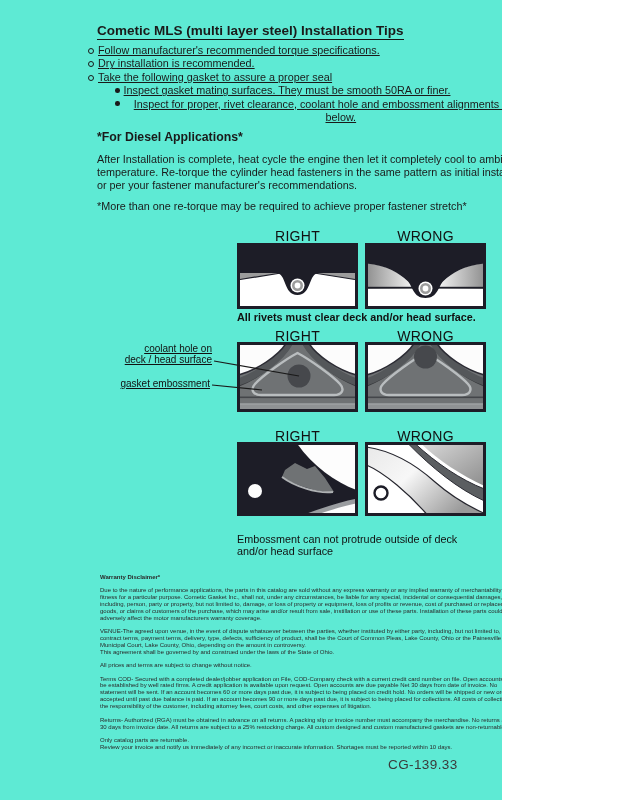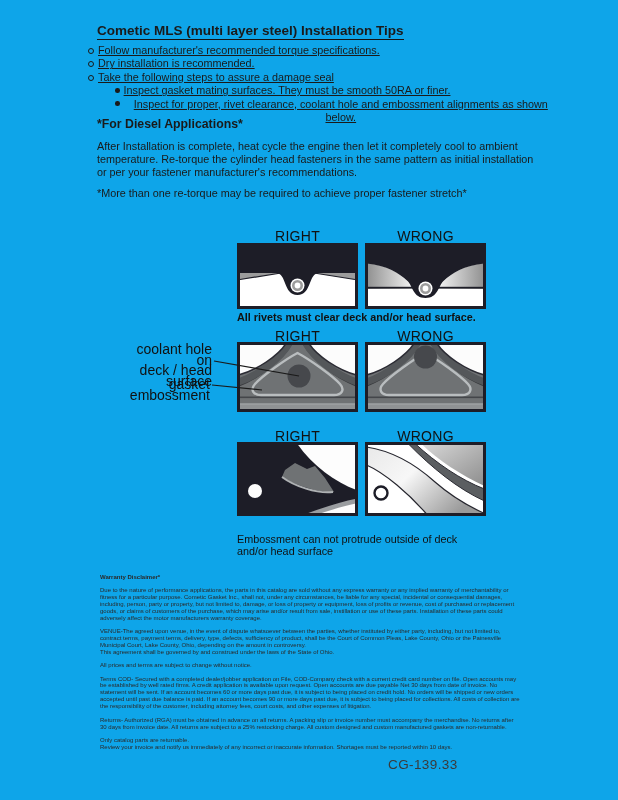--- a/index.html
+++ b/index.html
@@ -1,37 +1,37 @@
 <!DOCTYPE html>
 <html><head>
 <meta charset="utf-8">
 <style>
   html,body{margin:0;padding:0;background:#ffffff;}
   .page{
-    position:relative;width:618px;height:800px;background:#0ea5e9;overflow:hidden;
+    position:relative;width:502px;height:800px;background:#5eead4;overflow:hidden;
     font-family:"Liberation Sans","DejaVu Sans",sans-serif;color:#1a1a1a;
   }
   .abs{position:absolute;}
   
   .title{font-size:13.5px;font-weight:bold;border-bottom:1.6px solid #141414;padding-bottom:1px;white-space:nowrap;}
   
   .tips{list-style:none;margin:0;padding:0;font-size:10.8px;line-height:12.9px;width:470px;text-decoration:underline;}
   .tips li{display:flex;margin:0 0 0.5px 0;}
   .tips li .ring{flex:0 0 auto;width:4px;height:4px;border:1.1px solid #1a1a1a;border-radius:50%;margin:3.8px 4px 0 0;}
   .tips li.sub{margin-left:27px;text-align:center;}
   .tips li .dot{flex:0 0 auto;width:4.6px;height:4.6px;background:#1a1a1a;border-radius:50%;margin:3.8px 4px 0 0;}
   
   .diesel{width:448px;}
   .diesel h2{font-size:12.3px;font-weight:bold;margin:0 0 9px 0;}
   .diesel p{font-size:10.8px;line-height:13.2px;margin:0 0 7px 0;}
   
   .dg-hdr{font-size:14px;letter-spacing:0.3px;text-align:center;width:121px;color:#111;}
   .dg-cap{font-size:10.8px;line-height:11.5px;white-space:pre-line;color:#111;}
   .panel{display:block;}
-  .side-label{font-size:14px;line-height:10.5px;text-align:right;width:92px;color:#111;}
+  .side-label{font-size:10px;line-height:10.5px;text-align:right;width:92px;color:#111;text-decoration:underline;}
   
   .legal{width:420px;color:#2a2a2a;}
   .legal h3{font-size:6px;font-weight:bold;margin:0 0 7px 0;}
   .legal p{font-size:6px;line-height:6.9px;margin:0 0 6.5px 0;white-space:pre-line;}
   .code{font-size:13.5px;color:#3a3a3a;letter-spacing:0.4px;}
   svg{display:block;}
 </style>
 </head>
 <body>
 
@@ -45,33 +45,33 @@
     <li>
         <span class="ring"></span>
         <span>Follow manufacturer's recommended torque specifications.</span>
       </li>
     <li>
         <span class="ring"></span>
         <span>Dry installation is recommended.</span>
       </li>
     <li>
         <span class="ring"></span>
-        <span>Take the following steps to assure a damage seal</span>
+        <span>Take the following gasket to assure a proper seal</span>
       </li>
     <li class="sub">
         <span class="dot"></span>
         <span>Inspect gasket mating surfaces.  They must be smooth 50RA or finer.</span>
       </li>
     <li class="sub">
         <span class="dot"></span>
         <span>Inspect for proper, rivet clearance, coolant hole and embossment alignments as shown below.</span>
       </li>
   </ul>
 
-  <div class="diesel abs" style="left:97px;top:117px;">
+  <div class="diesel abs" style="left:97px;top:130px;">
     <h2>*For Diesel Applications*</h2>
     <p>After Installation is complete, heat cycle the engine then let it completely cool to ambient temperature. Re-torque the cylinder head fasteners in the same pattern as initial installation or per your fastener manufacturer's recommendations.</p>
     <p>*More than one re-torque may be required to achieve proper fastener stretch*</p>
   </div>
 
   <div class="dg-hdr abs" style="left:237px;top:228px;">RIGHT</div>
   <div class="dg-hdr abs" style="left:365px;top:228px;">WRONG</div>
 
   <svg class="panel abs" style="left:237px;top:243px;" width="121" height="66" viewBox="0 0 121 66">
     <rect x="1.5" y="1.5" width="118" height="63" fill="#ffffff"></rect>

